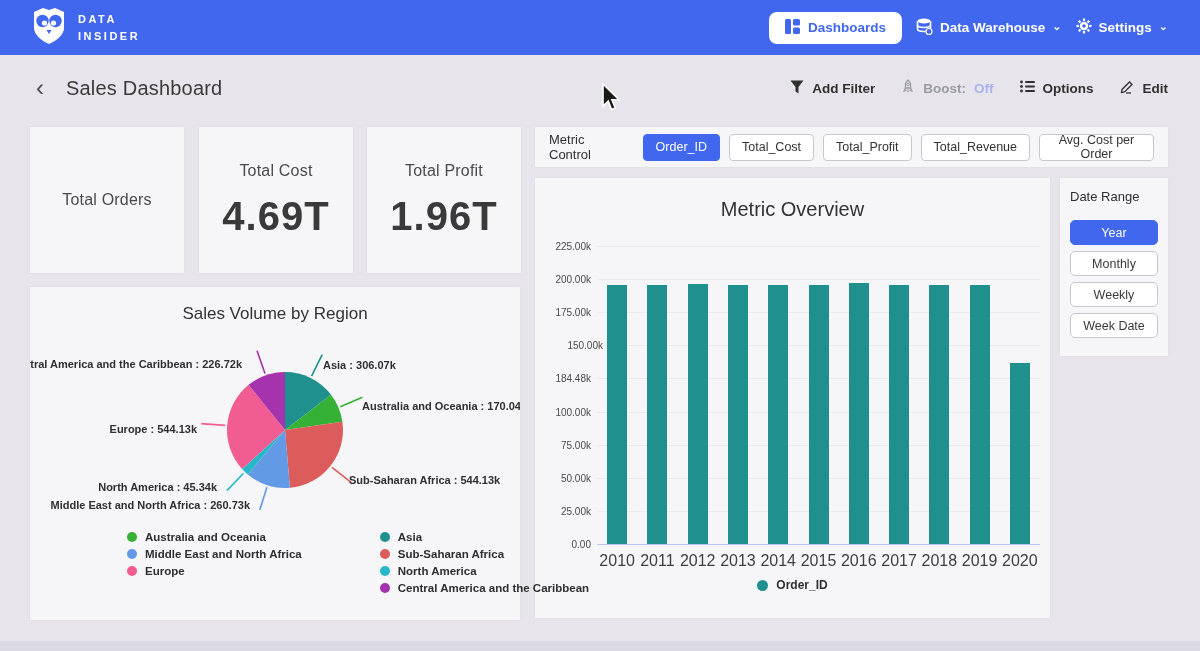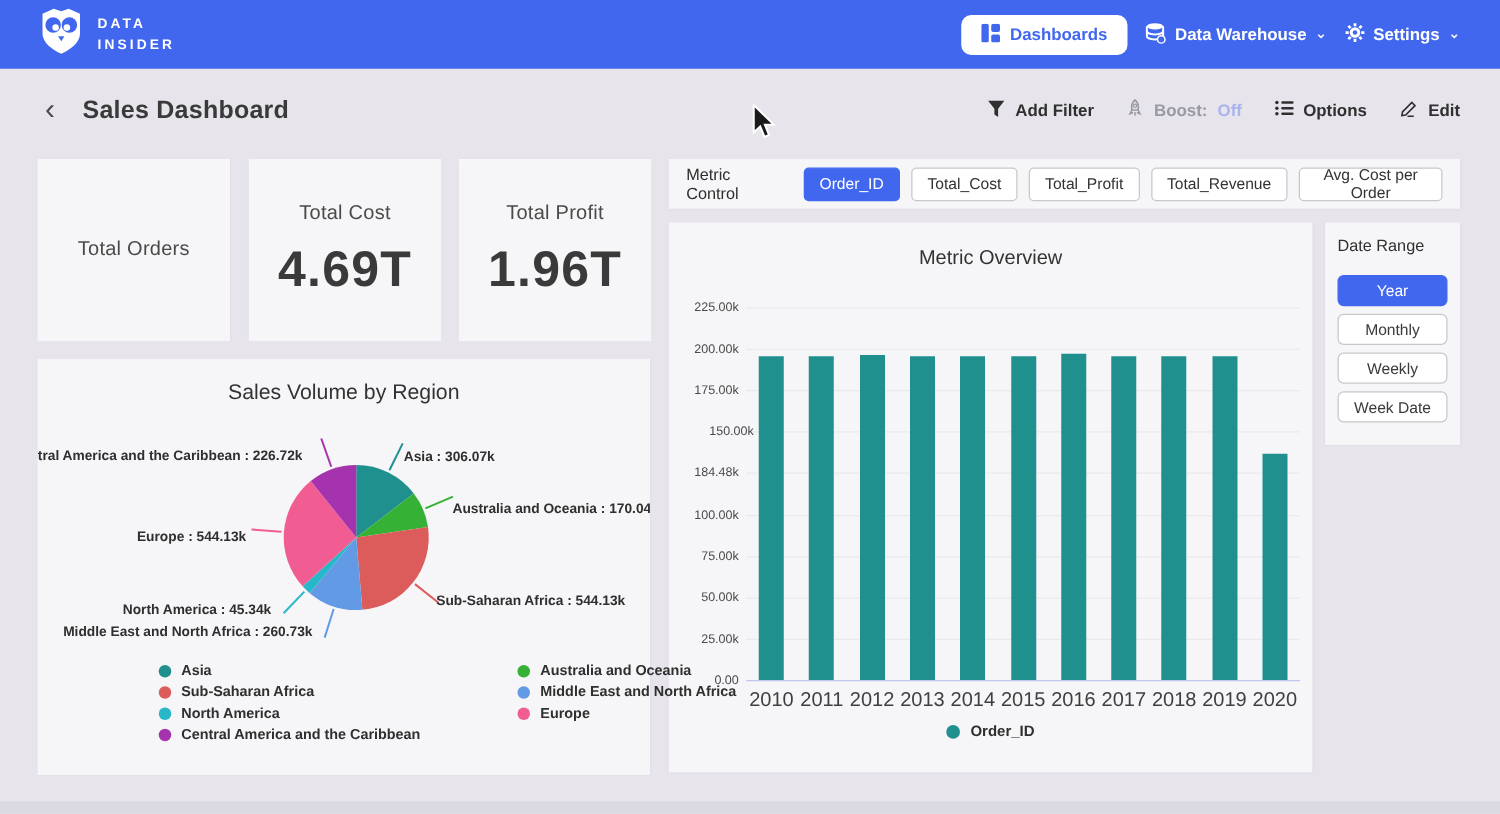--- a/index.html
+++ b/index.html
@@ -25,21 +25,21 @@
     font-size:13.5px; font-weight:bold; cursor:pointer;
   }
   .nav-item { display:flex; align-items:center; gap:7px; font-size:13.5px; font-weight:bold; cursor:pointer; }
   .chev { font-size:11px; opacity:.9; transform:translateY(-1px); }
   
   .subheader {
     position:absolute; left:0; top:55px; width:1200px; height:66px;
     display:flex; align-items:center; padding:0 32px;
   }
   .back-btn { background:none; border:none; font-size:24px; color:#4A4A4A; cursor:pointer; line-height:1; padding:0 4px; }
-  .page-title { font-size:20px; font-weight:bold; color:#3A3A3A; margin-left:18px; letter-spacing:.2px; }
+  .page-title { font-size:20px; font-weight:normal; color:#3A3A3A; margin-left:18px; letter-spacing:.2px; }
   .header-actions { margin-left:auto; display:flex; align-items:center; gap:26px; }
   .action { display:flex; align-items:center; gap:8px; font-size:13.5px; font-weight:bold; color:#303030; cursor:pointer; }
   .action.disabled { color:#9A9AA2; cursor:default; }
   .boost-off { color:#A9B4EE; }
   
   .card { position:absolute; background:#F6F5F7; box-shadow:0 0 2px rgba(0,0,0,.06); }
   .kpi { width:154px; height:146px; display:flex; flex-direction:column; align-items:center; justify-content:center; gap:14px; }
   .kpi-label { font-size:16px; color:#4A4A4A; letter-spacing:.2px; }
   .kpi-value { font-size:40px; font-weight:bold; color:#3A3A3A; letter-spacing:1px; }
   
@@ -50,21 +50,21 @@
   }
   .metric-bar-label { font-size:13px; color:#2F2F2F; margin-right:6px; }
   .chip {
     height:27px; padding:0 12px; border:1px solid #C8C8CC; border-radius:4px;
     background:#fff; font-size:12.5px; color:#333; cursor:pointer;
     display:flex; align-items:center; font-family:inherit;
   }
   .chip.selected { background:#4167EE; border-color:#4167EE; color:#fff; }
   
   .chart-card { left:535px; top:178px; width:515px; height:440px; }
-  .chart-title { position:absolute; top:20px; width:100%; text-align:center; font-size:16px; color:#333; }
+  .chart-title { position:absolute; top:20px; width:100%; text-align:center; font-size:20px; color:#333; }
   .plot { position:absolute; left:62px; top:68px; width:443px; height:298px; }
   .gridline { position:absolute; left:0; width:100%; height:1px; background:#EAE9EC; }
   .gridline.zero { background:#BDC6EC; }
   .ylabel { position:absolute; width:50px; text-align:right; font-size:10px; color:#4A4A4A; }
   .bar { position:absolute; bottom:0; width:20px; background:#20908F; }
   .xlabel { position:absolute; top:306px; width:40px; text-align:center; font-size:16px; color:#3F3F3F; }
   .chart-legend { position:absolute; top:400px; width:100%; display:flex; justify-content:center; align-items:center; gap:8px; font-size:12px; font-weight:bold; color:#2F2F2F; }
   .dot { width:11px; height:11px; border-radius:50%; display:inline-block; }
   
   .date-card { left:1060px; top:178px; width:108px; height:178px; padding:11px 10px; }
@@ -312,48 +312,48 @@
       <path d="M255,143 L212.11820615091634,182.05319137131676 A58,58 0 0 1 218.56324015685274,97.87392624953051 Z" fill="#F15C93"></path>
       <path d="M195.17508832211786,138.41961325501876 Q183.2101059865414,137.5035359060225 171.24512365096498,136.58745855702625" fill="none" stroke="#F15C93" stroke-width="1.6"></path>
       <text x="167" y="146" text-anchor="end" font-size="11" font-weight="bold" fill="#2F2F2F">Europe : 544.13k</text>
       <path d="M255,143 L218.56324015685274,97.87392624953051 A58,58 0 0 1 255,85 Z" fill="#A633AE"></path>
       <path d="M235.01161231547655,86.42735327233495 Q231.01393477857184,75.11282392680195 227.01625724166715,63.798294581268934" fill="none" stroke="#A633AE" stroke-width="1.6"></path>
       <text x="212" y="81" text-anchor="end" font-size="11" font-weight="bold" fill="#2F2F2F">Central America and the Caribbean : 226.72k</text>
     </svg>
   <div class="pie-legend" id="pie-legend">
       <div class="pie-legend-col">
         <div class="pl-item">
+          <span class="dot" style="background: rgb(53, 178, 53); width: 10px; height: 10px;"></span>
+          <span>Australia and Oceania</span>
+        </div>
+        <div class="pl-item">
+          <span class="dot" style="background: rgb(99, 154, 230); width: 10px; height: 10px;"></span>
+          <span>Middle East and North Africa</span>
+        </div>
+        <div class="pl-item">
+          <span class="dot" style="background: rgb(241, 92, 147); width: 10px; height: 10px;"></span>
+          <span>Europe</span>
+        </div>
+      </div>
+      <div class="pie-legend-col">
+        <div class="pl-item">
           <span class="dot" style="background: rgb(32, 144, 143); width: 10px; height: 10px;"></span>
           <span>Asia</span>
         </div>
         <div class="pl-item">
           <span class="dot" style="background: rgb(220, 92, 92); width: 10px; height: 10px;"></span>
           <span>Sub-Saharan Africa</span>
         </div>
         <div class="pl-item">
           <span class="dot" style="background: rgb(40, 183, 201); width: 10px; height: 10px;"></span>
           <span>North America</span>
         </div>
         <div class="pl-item">
           <span class="dot" style="background: rgb(166, 51, 174); width: 10px; height: 10px;"></span>
           <span>Central America and the Caribbean</span>
-        </div>
-      </div>
-      <div class="pie-legend-col">
-        <div class="pl-item">
-          <span class="dot" style="background: rgb(53, 178, 53); width: 10px; height: 10px;"></span>
-          <span>Australia and Oceania</span>
-        </div>
-        <div class="pl-item">
-          <span class="dot" style="background: rgb(99, 154, 230); width: 10px; height: 10px;"></span>
-          <span>Middle East and North Africa</span>
-        </div>
-        <div class="pl-item">
-          <span class="dot" style="background: rgb(241, 92, 147); width: 10px; height: 10px;"></span>
-          <span>Europe</span>
         </div>
       </div>
     </div>
 </div>
 
 <div class="footer-strip"></div>
 
 <div class="cursor">
   <svg width="22" height="30" viewBox="0 0 22 30">
     <path d="M3 1 L3 23 L8.2 18.2 L11.6 26.5 L15.3 25 L11.9 16.8 L19 16.6 Z" fill="#1A1A1A" stroke="#FFFFFF" stroke-width="1.6"></path>

